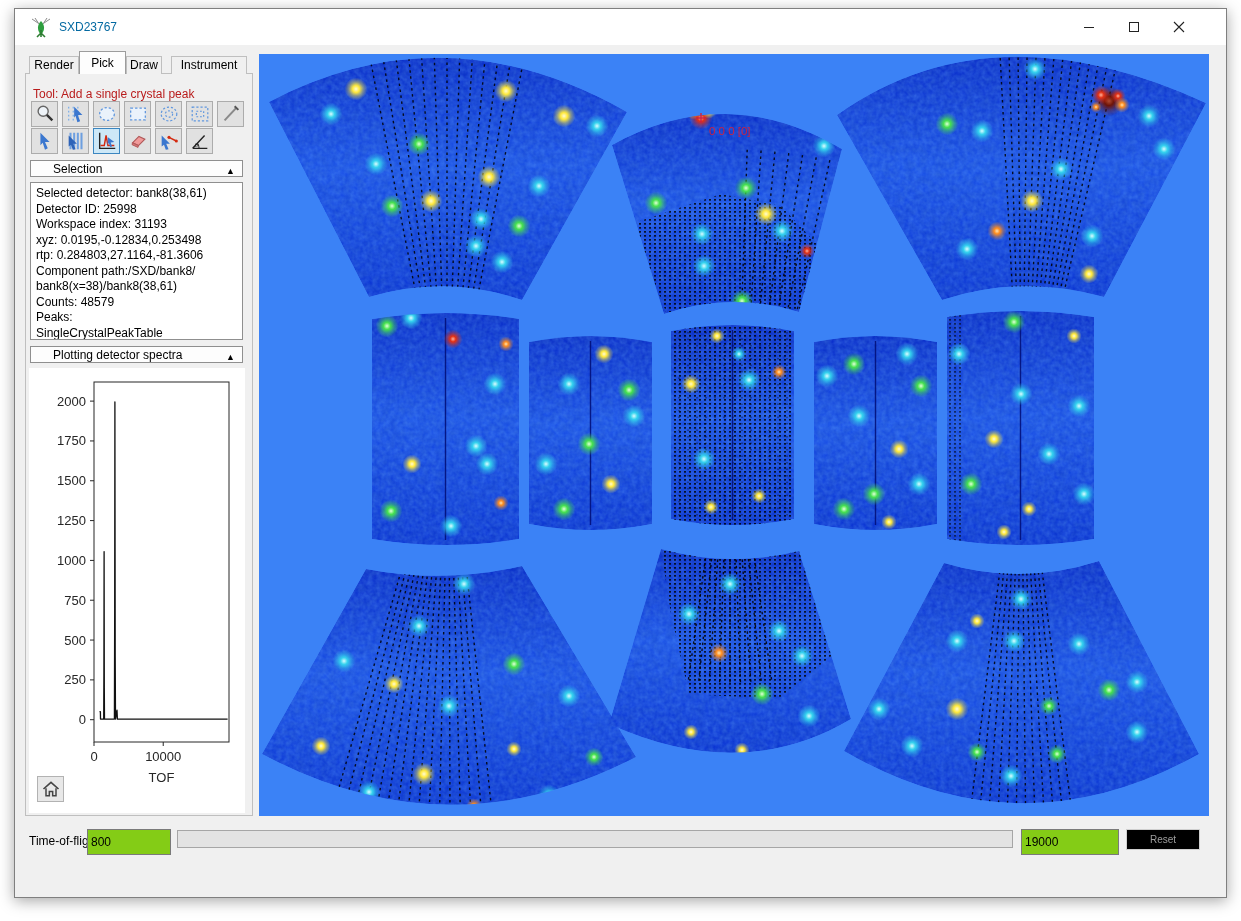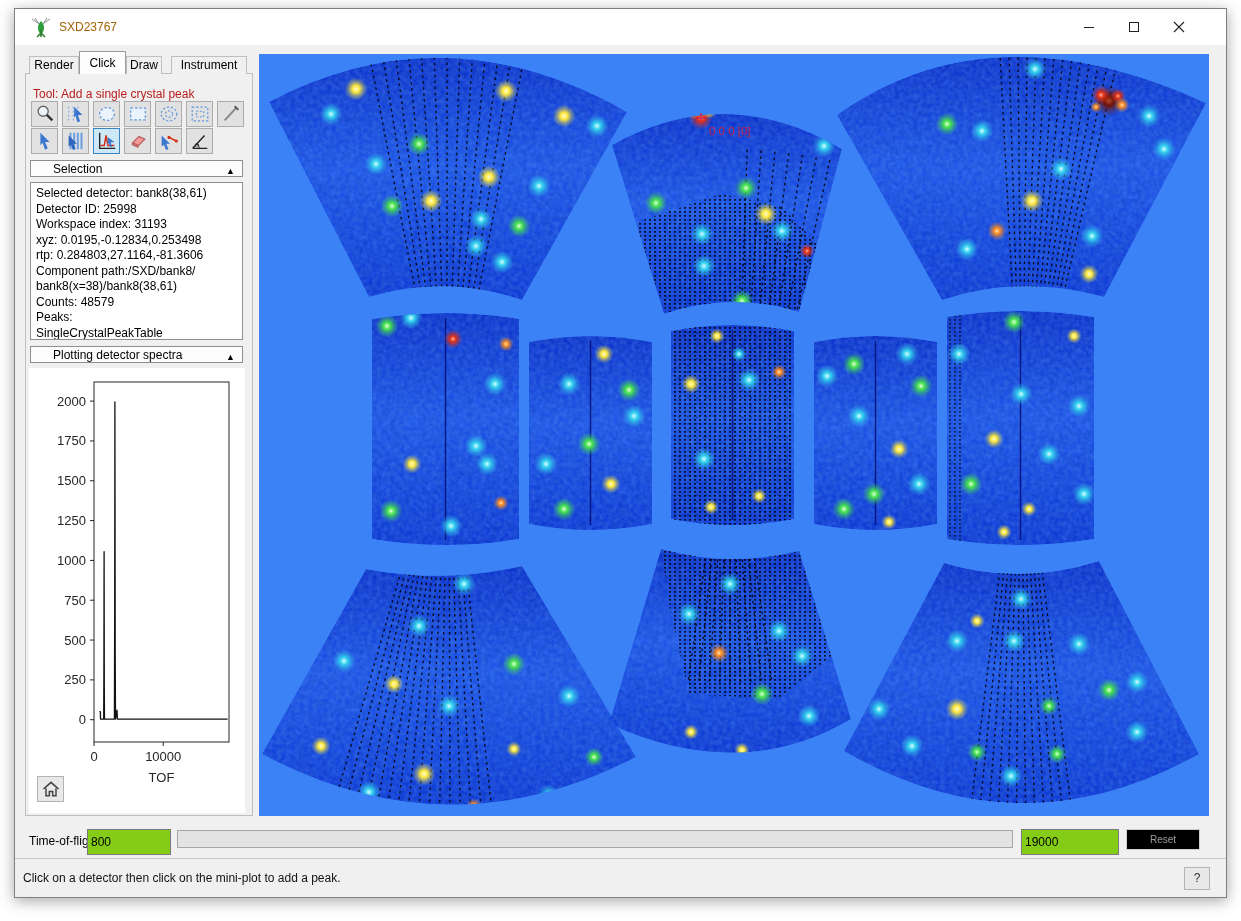--- a/index.html
+++ b/index.html
@@ -1,20 +1,20 @@
 <!DOCTYPE html>
 <html><head>
 <meta charset="utf-8">
 <style>
   html,body{margin:0;padding:0;width:1241px;height:921px;background:#ffffff;
     font-family:"Liberation Sans",sans-serif;-webkit-font-smoothing:antialiased;}
   .window{position:absolute;left:14px;top:8px;width:1213px;height:890px;background:#f0f0f0;
     border:1px solid #7f7f7f;box-shadow:0 3px 14px rgba(0,0,0,.35);box-sizing:border-box;}
   .titlebar{position:absolute;left:0;top:0;right:0;height:36px;background:#ffffff;}
-  .title-text{position:absolute;left:44px;top:0;line-height:36px;font-size:12px;color:#a16207;}
+  .title-text{position:absolute;left:44px;top:0;line-height:36px;font-size:12px;color:#0369a1;}
   .app-icon{position:absolute;left:15px;top:7px;width:22px;height:22px;}
   .wbtn{position:absolute;top:0;width:42px;height:35px;display:flex;align-items:center;justify-content:center;cursor:default;}
   
   .pane{position:absolute;left:10px;top:64px;width:228px;height:743px;border:1px solid #bfbfbf;background:#f0f0f0;box-sizing:border-box;}
   .tab{position:absolute;font-size:12px;text-align:center;box-sizing:border-box;color:#000;}
   .tab.inactive{top:47px;height:18px;line-height:17px;background:#f0f0f0;border:1px solid #bfbfbf;border-bottom:none;z-index:1;}
   .tab.active{top:42px;height:23px;line-height:22px;background:#fdfdfd;border:1px solid #9c9c9c;border-bottom:none;z-index:3;}
   .tool-label{position:absolute;left:18px;top:78px;font-size:12px;color:#b91c1c;}
   .tbtn{position:absolute;width:27px;height:26px;background:#e1e1e1;border:1px solid #acacac;
     box-sizing:border-box;display:flex;align-items:center;justify-content:center;}
@@ -65,21 +65,21 @@
     </div>
     <div class="wbtn" style="left:1143px;">
       <svg width="12" height="12" viewBox="0 0 12 12">
           <path d="M1,1 L11,11 M11,1 L1,11" stroke="#222" stroke-width="1.1"></path>
         </svg>
     </div>
   </div>
 
   <div class="pane"></div>
   <div class="tab inactive" style="left:14px;width:50px;">Render</div>
-  <div class="tab active" style="left:64px;width:47px;">Click</div>
+  <div class="tab active" style="left:64px;width:47px;">Pick</div>
   <div class="tab inactive" style="left:111px;width:36px;">Draw</div>
   <div class="tab inactive" style="left:156px;width:76px;">Instrument</div>
 
   <div class="tool-label">Tool: Add a single crystal peak</div>
 
   <div class="tbtn" style="left:16px;top:92px;">
     <svg width="22" height="22" viewBox="0 0 24 24">
       <circle cx="10" cy="9" r="5.5" fill="#eef3f8" stroke="#666" stroke-width="1.5"></circle>
       <line x1="14" y1="13" x2="20" y2="19" stroke="#333" stroke-width="2.6"></line>
     </svg>
@@ -591,17 +591,13 @@
           <text x="450" y="81" font-size="11.5" fill="#cc2244" font-family="Liberation Sans,sans-serif">0 0 0 [0]</text>
         </g>
       </svg></div>
 
   <div class="blabel">Time-of-flight</div>
   <input class="tofinput" style="left: 72px; width: 84px;" value="800">
   <div class="slider"></div>
   <input class="tofinput" style="left: 1006px; width: 98px;" value="19000">
   <div class="resetbtn">Reset</div>
 
-  <div class="statusbar">
-    <div class="statustext">Click on a detector then click on the mini-plot to add a peak.</div>
-    <div class="helpbtn">?</div>
-  </div>
 </div>
 
 </body></html>

